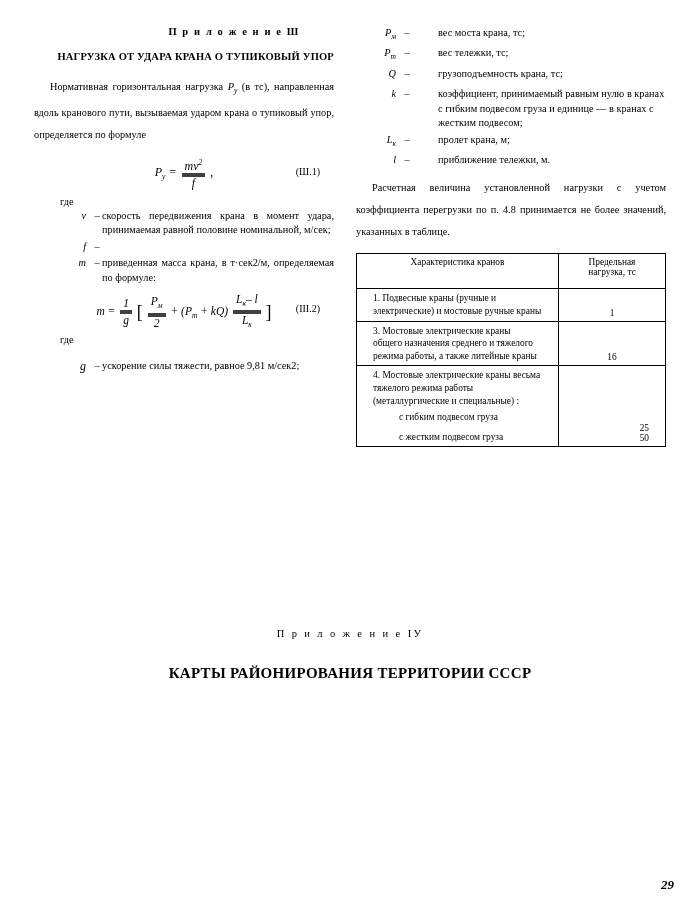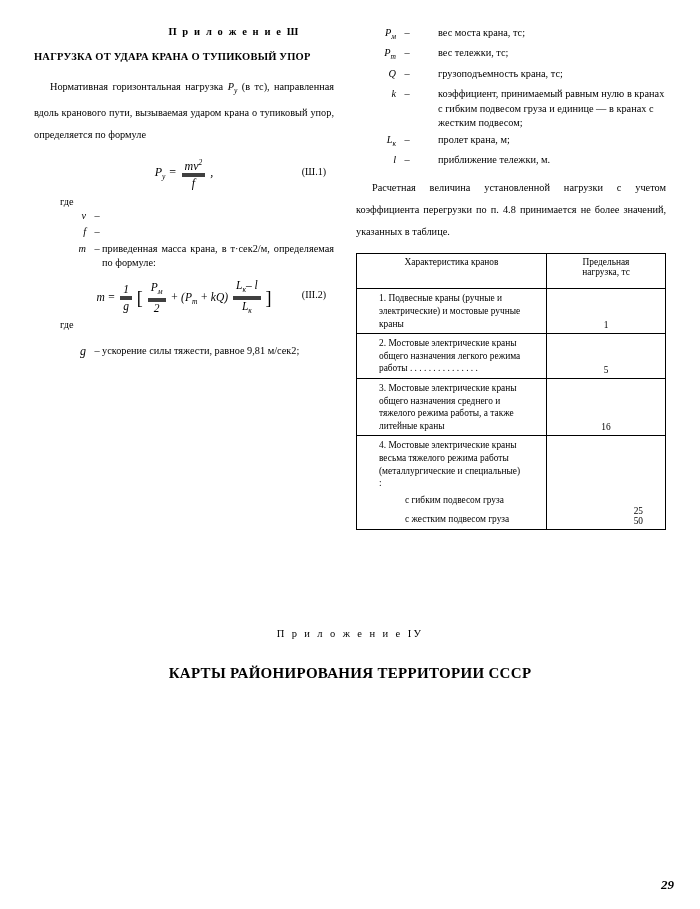--- a/index.html
+++ b/index.html
@@ -35,21 +35,21 @@
   }
   .appendix-head {
     text-align: right;
     font-size: 10.5px;
     font-weight: bold;
     letter-spacing: 1.6px;
     margin-bottom: 14px;
     padding-right: 34px;
   }
   .section-title {
-    text-align: left;
+    text-align: right;
     font-size: 10.5px;
     font-weight: bold;
     letter-spacing: 0.2px;
     margin-bottom: 14px;
   }
   p.para {
     font-size: 10.3px;
     line-height: 22px;
     text-align: justify;
     margin: 0 0 4px 0;
@@ -61,21 +61,21 @@
     margin: 10px 0 6px 0;
     height: 34px;
   }
   .formula-center {
     text-align: center;
     font-style: italic;
     font-size: 12px;
   }
   .formula-num {
     position: absolute;
-    right: 8px;
+    right: 14px;
     top: 10px;
     font-size: 10px;
     font-style: normal;
   }
   .frac {
     display: inline-block;
     vertical-align: middle;
     text-align: center;
     margin: 0 2px;
   }
@@ -126,21 +126,21 @@
   .rdef .txt { text-align: left; margin-left: 26px; }
 
   table.crane {
     border-collapse: collapse;
     width: 310px;
     margin-top: 10px;
     font-size: 9.4px;
   }
   table.crane th, table.crane td {
     border: 1px solid #000;
-    padding: 3px 22px;
+    padding: 3px 16px;
     vertical-align: top;
   }
   table.crane th {
     font-weight: normal;
     text-align: center;
     height: 28px;
   }
   table.crane td.desc {
     text-align: left;
     line-height: 12.6px;
@@ -214,20 +214,21 @@
       </div>
       <div class="formula-num">(Ш.1)</div>
     </div>
 
     <div class="gde">где</div>
 
     <div class="deflist">
       <div class="defrow">
         <span class="sym">v</span>
         <span class="dsh">–</span>
+        <span class="txt">скорость передвижения крана в момент удара, принимаемая равной половине номинальной, м/сек;</span>
       </div>
       <div class="defrow">
         <span class="sym">f</span>
         <span class="dsh">–</span>
       </div>
       <div class="defrow">
         <span class="sym">m</span>
         <span class="dsh">–</span>
         <span class="txt">приведенная масса крана, в т·сек2/м, определяемая по формуле:</span>
       </div>
@@ -313,27 +314,20 @@
           </th>
         </tr>
       </thead>
       <tbody>
         <tr>
           <td class="desc">
             <span>1.</span>
             <span>Подвесные краны (ручные и электрические) и мостовые ручные краны</span>
           </td>
           <td class="val">1</td>
-        </tr>
-        <tr>
-          <td class="desc">
-            <span>2.</span>
-            <span>Мостовые электрические краны общего назначения легкого режима работы  . . . . . . . . . . . . . . .</span>
-          </td>
-          <td class="val">5</td>
         </tr>
         <tr>
           <td class="desc">
             <span>3.</span>
             <span>Мостовые электрические краны общего назначения среднего и тяжелого режима работы, а также литейные краны</span>
           </td>
           <td class="val">16</td>
         </tr>
         <tr>
           <td class="desc">

